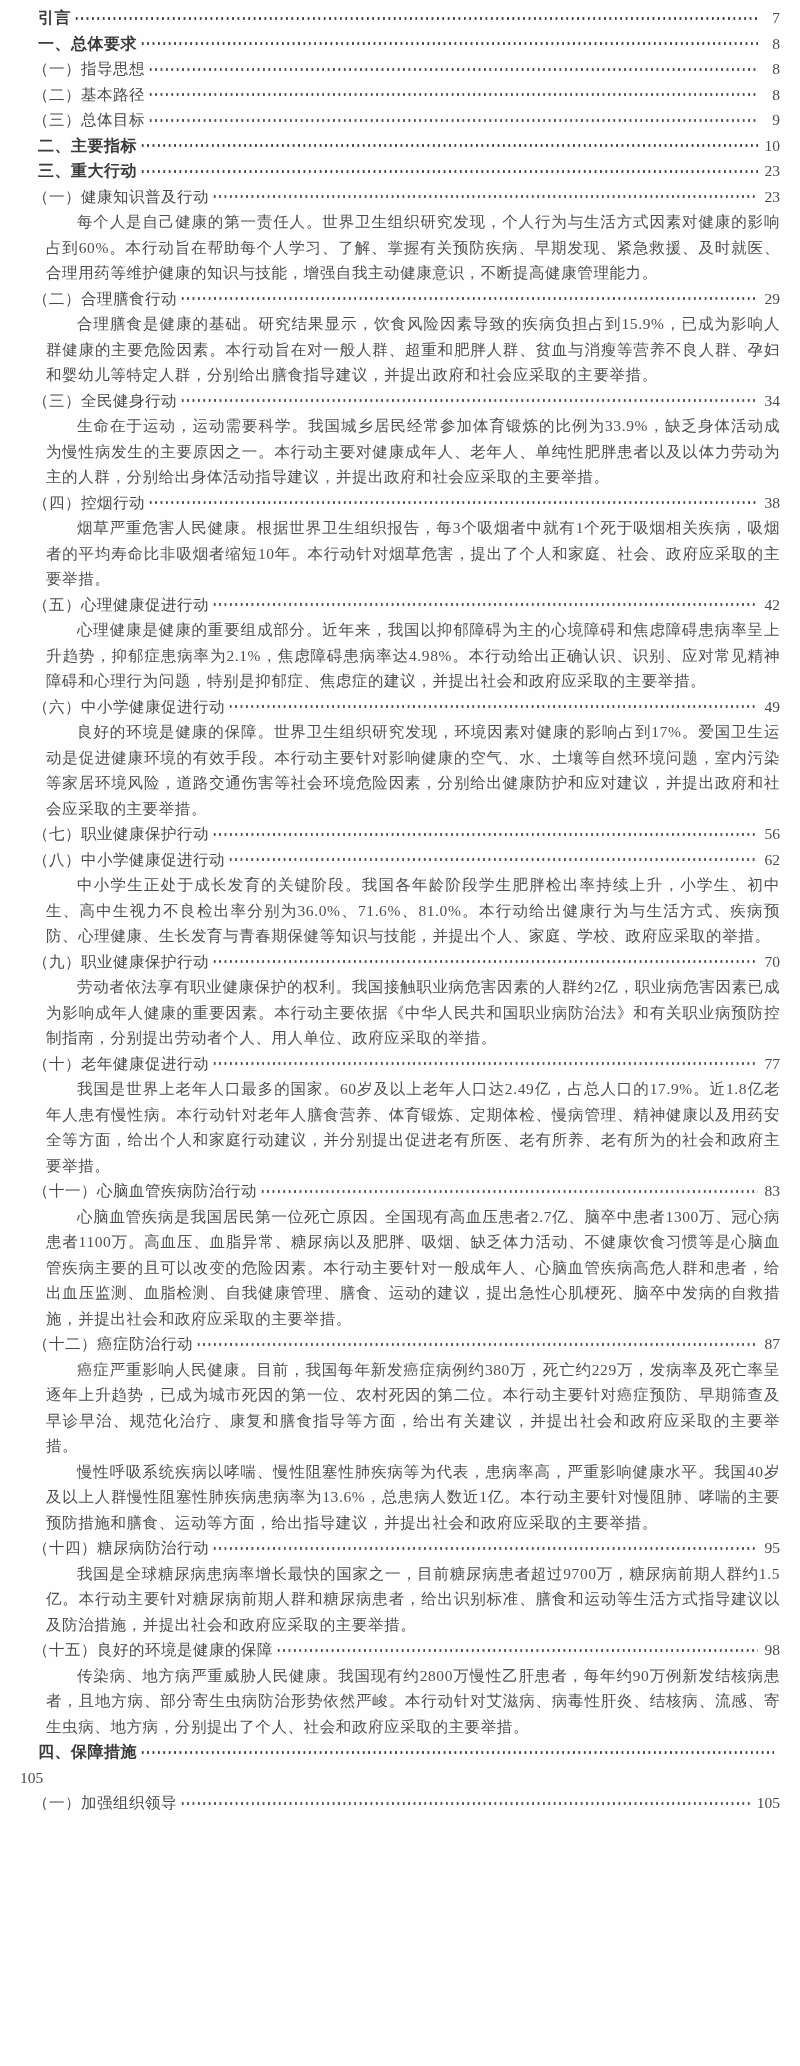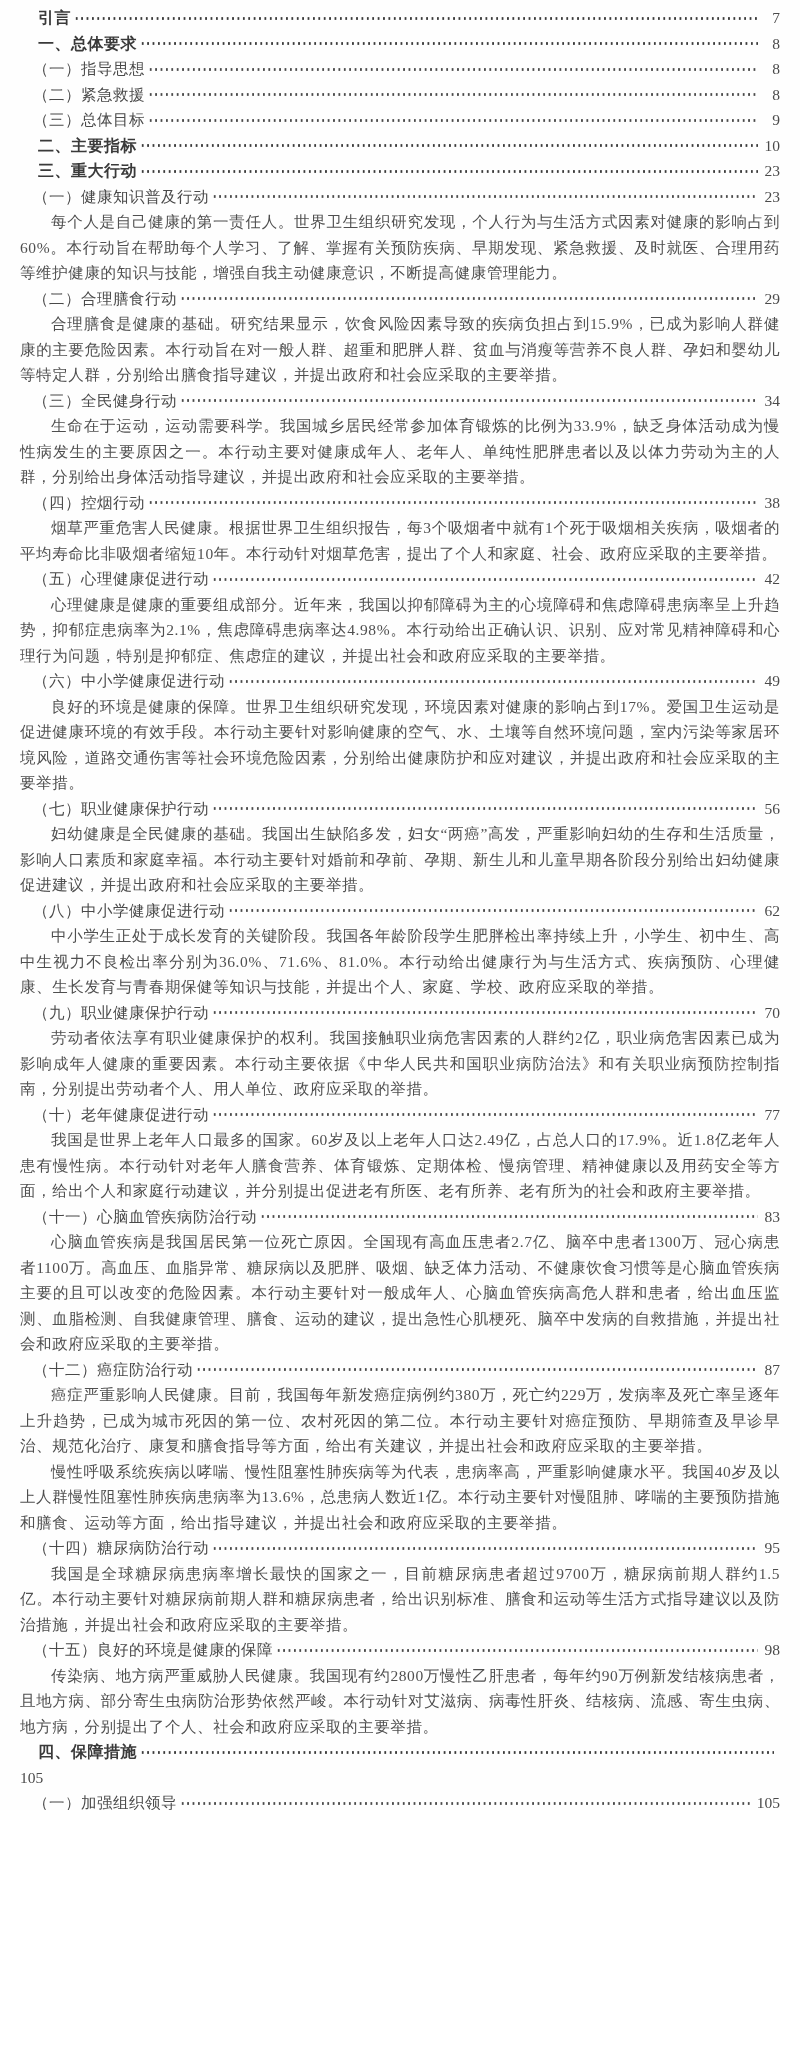--- a/index.html
+++ b/index.html
@@ -57,20 +57,21 @@
     font-family: "Liberation Serif", serif;
   }
   .summary {
     font-size: 15.5px;
     line-height: 25.5px;
     text-align: justify;
     text-indent: 2em;
     color: #4f4f4f;
     letter-spacing: 0.6px;
     font-family: "Liberation Serif", serif;
+    margin-left: 26px;
   }
 </style>
 </head>
 <body>
 
 <div class="page">
   <div id="toc-list">
       <div class="toc-row chapter">
     <span class="toc-label">引言</span>
     <span class="toc-leader"></span>
@@ -80,21 +81,21 @@
     <span class="toc-label">一、总体要求</span>
     <span class="toc-leader"></span>
     <span class="toc-page">8</span>
   </div>
       <div class="toc-row section">
     <span class="toc-label">（一）指导思想</span>
     <span class="toc-leader"></span>
     <span class="toc-page">8</span>
   </div>
       <div class="toc-row section">
-    <span class="toc-label">（二）紧急救援</span>
+    <span class="toc-label">（二）基本路径</span>
     <span class="toc-leader"></span>
     <span class="toc-page">8</span>
   </div>
       <div class="toc-row section">
     <span class="toc-label">（三）总体目标</span>
     <span class="toc-leader"></span>
     <span class="toc-page">9</span>
   </div>
       <div class="toc-row chapter">
     <span class="toc-label">二、主要指标</span>
@@ -140,21 +141,20 @@
     <span class="toc-label">（六）中小学健康促进行动</span>
     <span class="toc-leader"></span>
     <span class="toc-page">49</span>
   </div>
       <p class="summary">良好的环境是健康的保障。世界卫生组织研究发现，环境因素对健康的影响占到17%。爱国卫生运动是促进健康环境的有效手段。本行动主要针对影响健康的空气、水、土壤等自然环境问题，室内污染等家居环境风险，道路交通伤害等社会环境危险因素，分别给出健康防护和应对建议，并提出政府和社会应采取的主要举措。</p>
       <div class="toc-row section">
     <span class="toc-label">（七）职业健康保护行动</span>
     <span class="toc-leader"></span>
     <span class="toc-page">56</span>
   </div>
-      <p class="summary">妇幼健康是全民健康的基础。我国出生缺陷多发，妇女“两癌”高发，严重影响妇幼的生存和生活质量，影响人口素质和家庭幸福。本行动主要针对婚前和孕前、孕期、新生儿和儿童早期各阶段分别给出妇幼健康促进建议，并提出政府和社会应采取的主要举措。</p>
       <div class="toc-row section">
     <span class="toc-label">（八）中小学健康促进行动</span>
     <span class="toc-leader"></span>
     <span class="toc-page">62</span>
   </div>
       <p class="summary">中小学生正处于成长发育的关键阶段。我国各年龄阶段学生肥胖检出率持续上升，小学生、初中生、高中生视力不良检出率分别为36.0%、71.6%、81.0%。本行动给出健康行为与生活方式、疾病预防、心理健康、生长发育与青春期保健等知识与技能，并提出个人、家庭、学校、政府应采取的举措。</p>
       <div class="toc-row section">
     <span class="toc-label">（九）职业健康保护行动</span>
     <span class="toc-leader"></span>
     <span class="toc-page">70</span>

